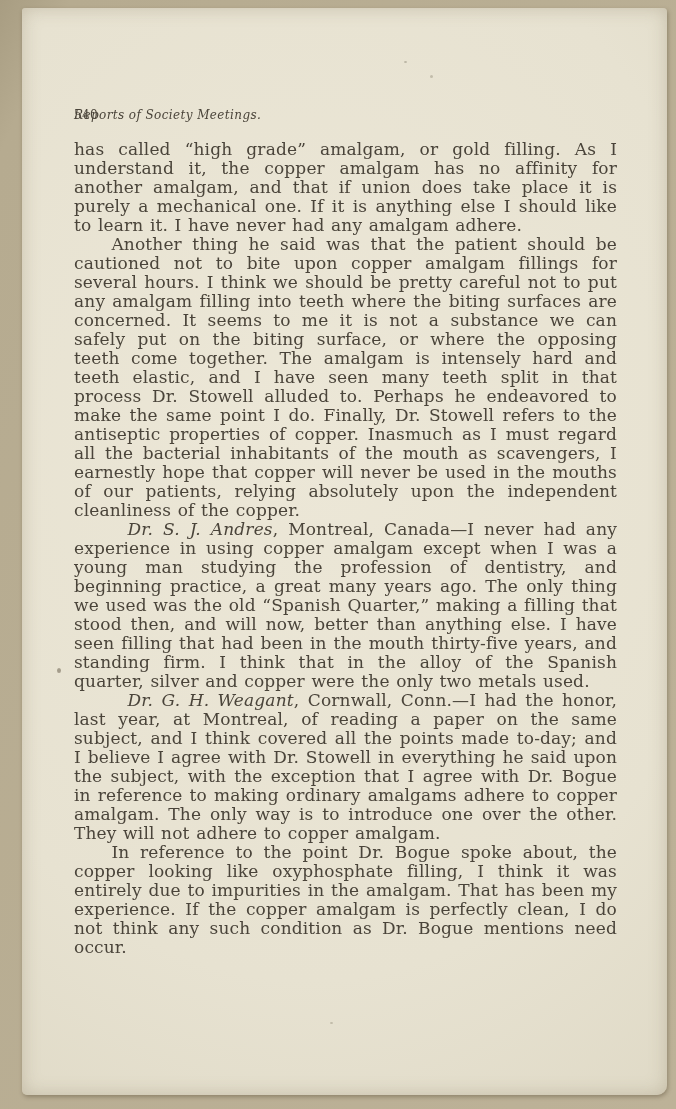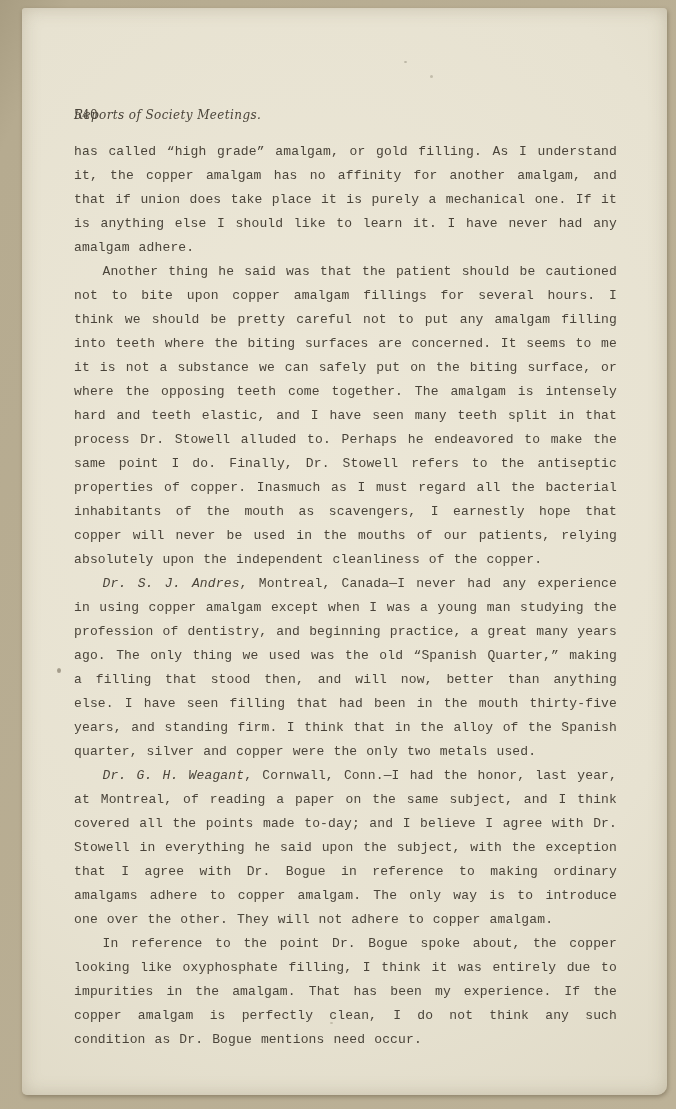--- a/index.html
+++ b/index.html
@@ -47,40 +47,39 @@
     top: 2px;
   }
   .running-title {
     display: block;
     text-align: left;
     font-style: italic;
     top: 2px;
     position: relative;
   }
   .body-text {
-    font-size: 13px;
-    line-height: 24px;
+    font-size: 17px;
+    line-height: 19px;
     text-align: justify;
     letter-spacing: 0.15px;
     word-spacing: 1px;
-    font-family: Liberation Mono, monospace;
   }
   .para { margin: 0; }
   .para.indent { text-indent: 2.2em; }
   .speck {
     position: absolute;
     background: #6b6250;
     border-radius: 50%;
     opacity: 0.55;
   }
   .speck.s1 { left: 57px; top: 668px; width: 4px; height: 5px; }
   .speck.s2 { left: 404px; top: 61px; width: 3px; height: 2px; opacity: 0.35; }
   .speck.s3 { left: 430px; top: 75px; width: 3px; height: 3px; opacity: 0.3; }
   .speck.s4 { left: 330px; top: 1022px; width: 3px; height: 2px; opacity: 0.3; }
-  em { font-style: italic; }
+  em { font-style: italic; margin-left: 16px; }
 </style>
 </head>
 <body>
 
 <div class="scan">
   <div class="page">
     <div class="page-inner">
       <div class="running-head">
         <span class="page-num">540</span>
         <span class="running-title">Reports of Society Meetings.</span>

